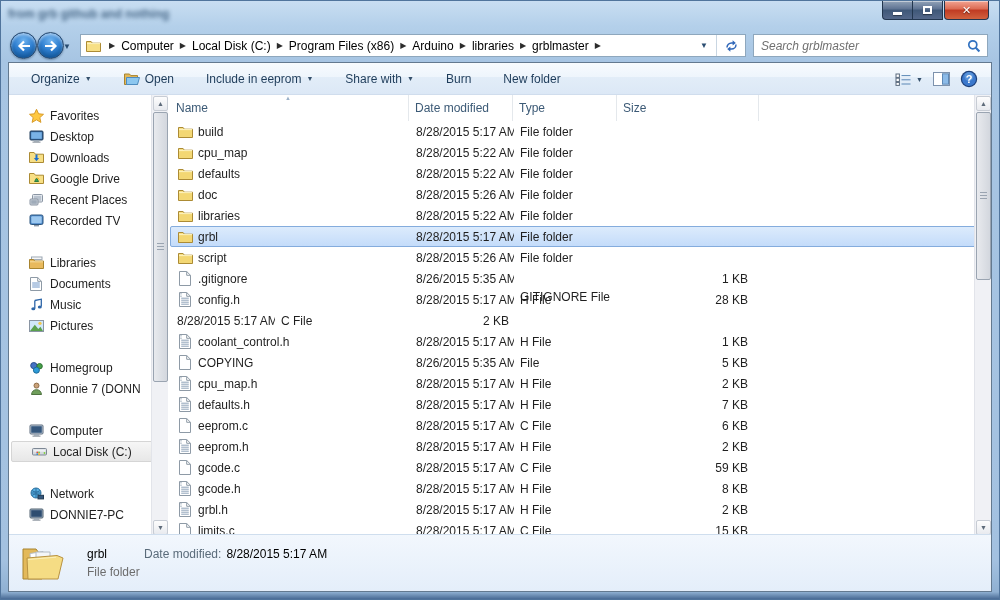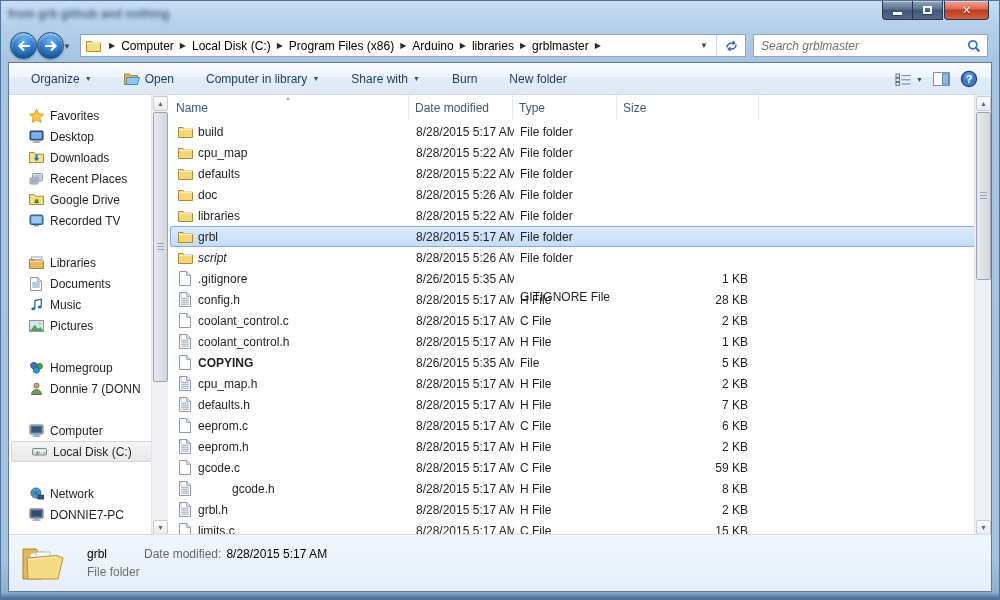--- a/index.html
+++ b/index.html
@@ -238,21 +238,21 @@
             <span class="ic">
               <svg width="16" height="13" viewBox="0 0 16 13">
                 <path d="M.5 2h5l1.3 1.6h6.7v8.9H.5z" fill="#e3b95a" stroke="#a8842f"></path>
                 <path d="M2.5 5.5h13l-2 7h-11z" fill="#8cc7ef" stroke="#4d8cc0"></path>
               </svg>
             </span>
             <span>Open</span>
           </span>
           <span class="tb-sep"></span>
           <span class="tbitem">
-            <span>Computer in library</span>
+            <span>Include in eeprom</span>
             <span class="tb-arrow">▼</span>
           </span>
           <span class="tb-sep"></span>
           <span class="tbitem">
             <span>Share with</span>
             <span class="tb-arrow">▼</span>
           </span>
           <span class="tb-sep"></span>
           <span class="tbitem">
             <span>Burn</span>
@@ -322,37 +322,37 @@
                     <path d="M.5 1.5h4.6l1.3 1.7h8.1v8.3H.5z" fill="#f7df85" stroke="#ac8b34"></path>
                     <path d="M7.5 3.5v4" stroke="#1d6fd1" stroke-width="2"></path>
                     <path d="M4.9 7l2.6 3.2L10.1 7z" fill="#1d6fd1"></path>
                   </svg>
                 </span>
                 <span class="side-label">Downloads</span>
               </div>
               <div class="side-row side-child">
                 <span class="ic">
                   <svg width="15" height="13" viewBox="0 0 15 13">
+                    <path d="M.5 1.5h4.6l1.3 1.7h8.1v8.3H.5z" fill="#f7df85" stroke="#ac8b34"></path>
+                    <path d="M5.6 9.5l2-3.5 2 3.5z" fill="#3aa757" stroke="#2b7a3f"></path>
+                    <path d="M7.6 6h1.6l1 1.8" stroke="#f2b826" fill="none"></path>
+                  </svg>
+                </span>
+                <span class="side-label">Google Drive</span>
+              </div>
+              <div class="side-row side-child">
+                <span class="ic">
+                  <svg width="15" height="13" viewBox="0 0 15 13">
                     <rect x="3.5" y="1.5" width="10" height="7.5" rx="1" fill="#e7ebf0" stroke="#8a95a3"></rect>
                     <rect x="4.8" y="2.8" width="7.4" height="5" fill="#b9c3cf"></rect>
                     <rect x="1" y="6" width="8" height="6" rx="1" fill="#cfd6de" stroke="#8a95a3"></rect>
                     <rect x="2.2" y="7.2" width="5.6" height="3.6" fill="#9fabb9"></rect>
                   </svg>
                 </span>
                 <span class="side-label">Recent Places</span>
-              </div>
-              <div class="side-row side-child">
-                <span class="ic">
-                  <svg width="15" height="13" viewBox="0 0 15 13">
-                    <path d="M.5 1.5h4.6l1.3 1.7h8.1v8.3H.5z" fill="#f7df85" stroke="#ac8b34"></path>
-                    <path d="M5.6 9.5l2-3.5 2 3.5z" fill="#3aa757" stroke="#2b7a3f"></path>
-                    <path d="M7.6 6h1.6l1 1.8" stroke="#f2b826" fill="none"></path>
-                  </svg>
-                </span>
-                <span class="side-label">Google Drive</span>
               </div>
               <div class="side-row side-child">
                 <span class="ic">
                   <svg width="15" height="13" viewBox="0 0 15 13">
                     <rect x="1" y="1" width="13" height="9.5" rx="1.5" fill="#4a86c8" stroke="#2d567f"></rect>
                     <rect x="2.3" y="2.3" width="10.4" height="7" rx="1" fill="#9cc8ef"></rect>
                     <rect x="5" y="11" width="5" height="1.4" fill="#8b97a5"></rect>
                   </svg>
                 </span>
                 <span class="side-label">Recorded TV</span>
@@ -576,21 +576,21 @@
                     <rect x="1.2" y="4.3" width="12.6" height="6.5" fill="#f0cf62" opacity=".5"></rect>
                   </svg>
                 </span>
                 <span>grbl</span>
               </span>
               <span class="fcell" style="width:104px;">8/28/2015 5:17 AM</span>
               <span class="fcell" style="width:104px;">File folder</span>
               <span class="fcell size" style="width:142px;"></span>
             </div>
             <div class="frow">
-              <span class="fcell name" style="width:239px;font-style:italic;">
+              <span class="fcell name" style="width:239px;">
                 <span class="ic">
                   <svg width="15" height="12" viewBox="0 0 15 12">
                     <path d="M.5 1.5h4.6l1.3 1.7h8.1v8.3H.5z" fill="#f7df85" stroke="#ac8b34"></path>
                     <path d="M1 3.6h13" stroke="#fdf3c1"></path>
                     <rect x="1.2" y="4.3" width="12.6" height="6.5" fill="#f0cf62" opacity=".5"></rect>
                   </svg>
                 </span>
                 <span>script</span>
               </span>
               <span class="fcell" style="width:104px;">8/28/2015 5:26 AM</span>
@@ -625,29 +625,20 @@
                     </g>
                   </svg>
                 </span>
                 <span>config.h</span>
               </span>
               <span class="fcell" style="width:104px;">8/28/2015 5:17 AM</span>
               <span class="fcell" style="width:104px;">H File</span>
               <span class="fcell size" style="width:142px;">28 KB</span>
             </div>
             <div class="frow">
-              <span class="fcell name" style="width:239px;">
-                <span class="ic">
-                  <svg width="12" height="15" viewBox="0 0 12 15">
-                    <path d="M.5.5h7.2l3.8 3.8v10.2H.5z" fill="#fff" stroke="#8e9aa6"></path>
-                    <path d="M7.7.5v3.8h3.8" fill="none" stroke="#8e9aa6"></path>
-                  </svg>
-                </span>
-                <span>coolant_control.c</span>
-              </span>
               <span class="fcell" style="width:104px;">8/28/2015 5:17 AM</span>
               <span class="fcell" style="width:104px;">C File</span>
               <span class="fcell size" style="width:142px;">2 KB</span>
             </div>
             <div class="frow">
               <span class="fcell name" style="width:239px;">
                 <span class="ic">
                   <svg width="12" height="15" viewBox="0 0 12 15">
                     <path d="M.5.5h7.2l3.8 3.8v10.2H.5z" fill="#fff" stroke="#8e9aa6"></path>
                     <path d="M7.7.5v3.8h3.8" fill="none" stroke="#8e9aa6"></path>
@@ -659,21 +650,21 @@
                     </g>
                   </svg>
                 </span>
                 <span>coolant_control.h</span>
               </span>
               <span class="fcell" style="width:104px;">8/28/2015 5:17 AM</span>
               <span class="fcell" style="width:104px;">H File</span>
               <span class="fcell size" style="width:142px;">1 KB</span>
             </div>
             <div class="frow">
-              <span class="fcell name" style="width:239px;font-weight:bold;">
+              <span class="fcell name" style="width:239px;">
                 <span class="ic">
                   <svg width="12" height="15" viewBox="0 0 12 15">
                     <path d="M.5.5h7.2l3.8 3.8v10.2H.5z" fill="#fff" stroke="#8e9aa6"></path>
                     <path d="M7.7.5v3.8h3.8" fill="none" stroke="#8e9aa6"></path>
                   </svg>
                 </span>
                 <span>COPYING</span>
               </span>
               <span class="fcell" style="width:104px;">8/26/2015 5:35 AM</span>
               <span class="fcell" style="width:104px;">File</span>
@@ -761,21 +752,21 @@
                     <path d="M7.7.5v3.8h3.8" fill="none" stroke="#8e9aa6"></path>
                   </svg>
                 </span>
                 <span>gcode.c</span>
               </span>
               <span class="fcell" style="width:104px;">8/28/2015 5:17 AM</span>
               <span class="fcell" style="width:104px;">C File</span>
               <span class="fcell size" style="width:142px;">59 KB</span>
             </div>
             <div class="frow">
-              <span class="fcell name" style="width:239px;gap:34px;">
+              <span class="fcell name" style="width:239px;">
                 <span class="ic">
                   <svg width="12" height="15" viewBox="0 0 12 15">
                     <path d="M.5.5h7.2l3.8 3.8v10.2H.5z" fill="#fff" stroke="#8e9aa6"></path>
                     <path d="M7.7.5v3.8h3.8" fill="none" stroke="#8e9aa6"></path>
                     <g stroke="#8fa3b8">
                       <path d="M2.2 6.2h7.6M2.2 8.2h7.6M2.2 10.2h7.6M2.2 12.2h7.6"></path>
                     </g>
                     <g stroke="#aab6c2">
                       <path d="M1.4 1.5h1.2M1.4 3h1.2M1.4 4.5h1.2"></path>
                     </g>

